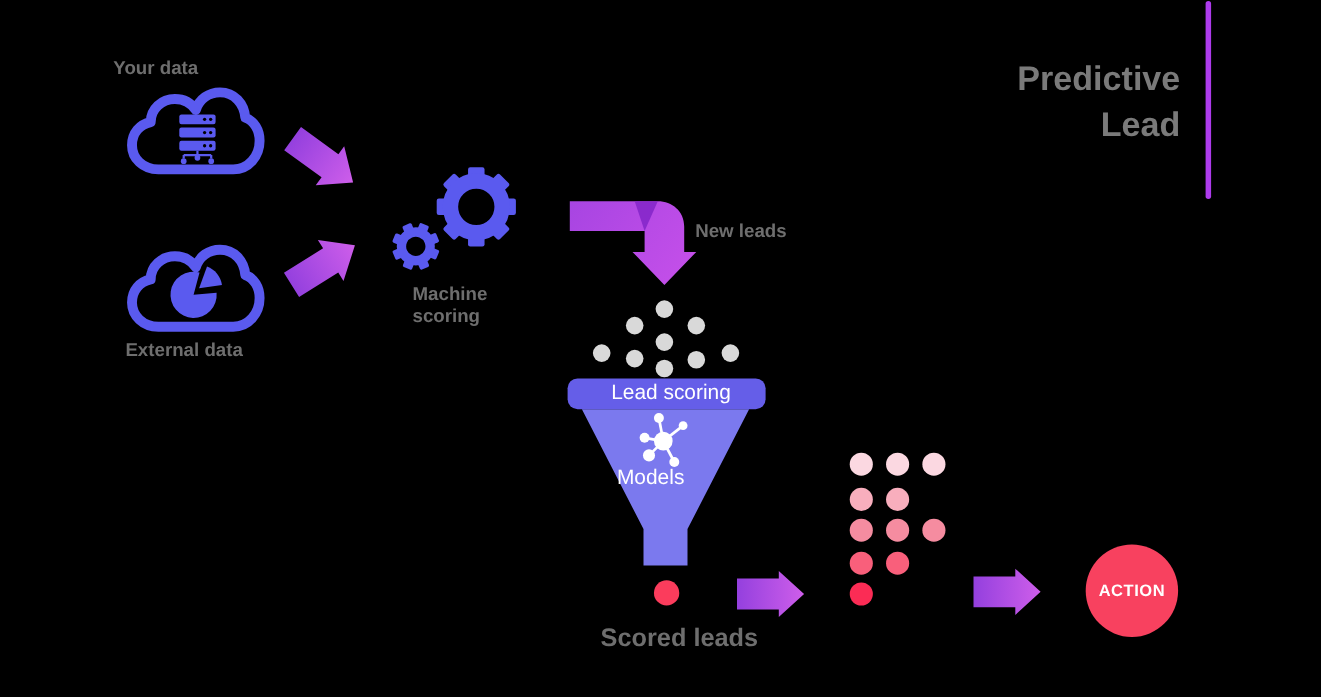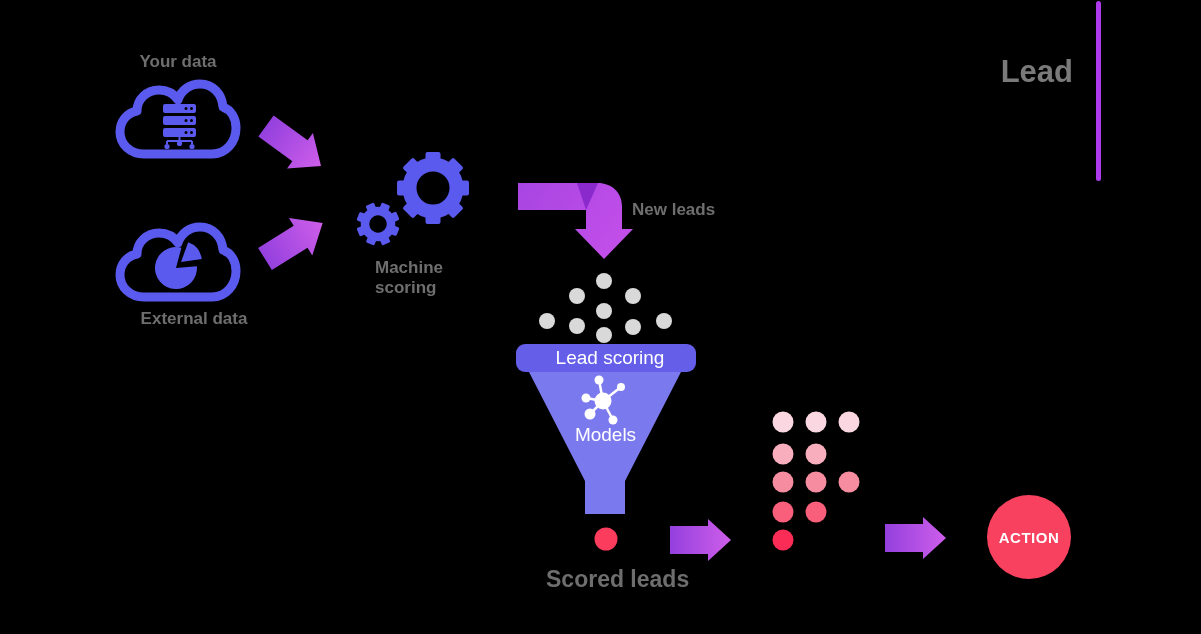--- a/index.html
+++ b/index.html
@@ -1,26 +1,26 @@
 <!DOCTYPE html>
 <html style="--background: #000000; --cloud-outline: #5A5AEF; --gear: #5A5AEF; --funnel-header: #655EE8; --funnel-body: #7B79EE; --arrow-gradient-start: #9440DE; --arrow-gradient-end: #CE5EEA; --ribbon-gradient-start: #A845E2; --ribbon-gradient-end: #C44FE9; --ribbon-fold: #8224C8; --accent-line: #AD3BEC; --gray-dot: #D9D9D9; --label-text: #6E6E6E; --title-text: #7A7A7A; --action-red: #F8415F; --scored-dot: #FB3C5C;"><head>
 <meta charset="utf-8">
 <style>
   html,body{margin:0;padding:0;}
   body{background:#000;font-family:"Liberation Sans", sans-serif;}
   #canvas{position:relative;width:1201px;height:634px;background:var(--background,#000);overflow:hidden;}
   .lbl{position:absolute;color:var(--label-text,#6e6e6e);font-weight:700;font-size:17px;white-space:nowrap;}
-  .center{text-align:center;}
+  .center{text-align:left;}
   #title{position:absolute;top:51px;right:128px;text-align:right;color:var(--title-text,#7a7a7a);
          font-size:31px;font-weight:700;line-height:42px;}
   #accent-line{position:absolute;left:1096px;top:1px;width:5px;height:180px;border-radius:3px;
          background:var(--accent-line,#ad3bec);}
   #funnel-header-label{position:absolute;left:516px;top:347px;width:188px;text-align:center;
          color:#fff;font-size:19px;font-weight:500;}
-  #funnel-models-label{position:absolute;left:530px;top:424px;width:151px;text-align:center;
+  #funnel-models-label{position:absolute;left:516px;top:424px;width:151px;text-align:center;
          color:#fff;font-size:19px;font-weight:500;}
   #action-label{position:absolute;left:987px;top:495px;width:84px;height:84px;display:flex;
          align-items:center;justify-content:center;color:#fff;font-size:15px;font-weight:700;letter-spacing:.5px;}
   #outcomes{position:absolute;left:885px;top:430px;font-size:17px;font-weight:700;
          color:var(--label-text,#6e6e6e);line-height:21px;}
   svg{position:absolute;left:0;top:0;}
 </style>
 </head>
 <body>
 
@@ -183,17 +183,18 @@
 
   <div id="funnel-header-label">Lead scoring</div>
   <div id="funnel-models-label">Models</div>
 
   <div class="lbl" style="left:546px;top:566px;font-size:23px;">Scored leads</div>
 
 
   <div id="action-label">ACTION</div>
 
   <div id="title">
+    <div>Predictive</div>
     <div>Lead</div>
   </div>
 
   <div id="accent-line"></div>
 </div>
 
 </body></html>

